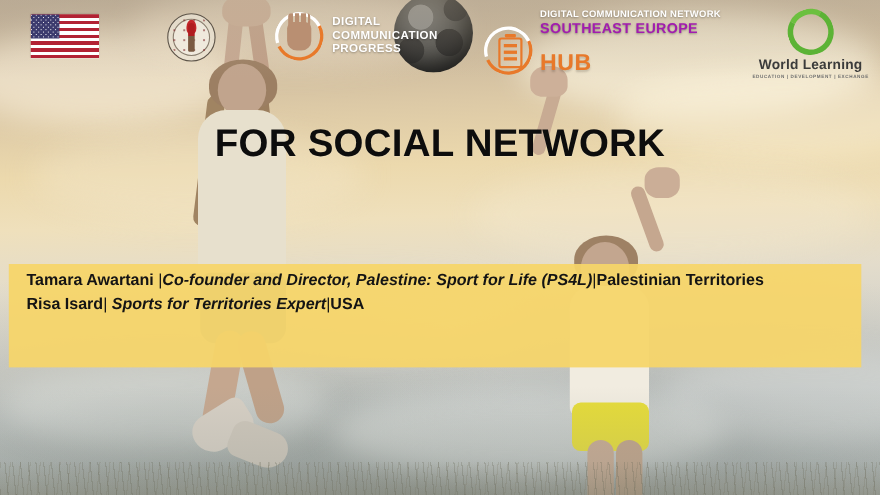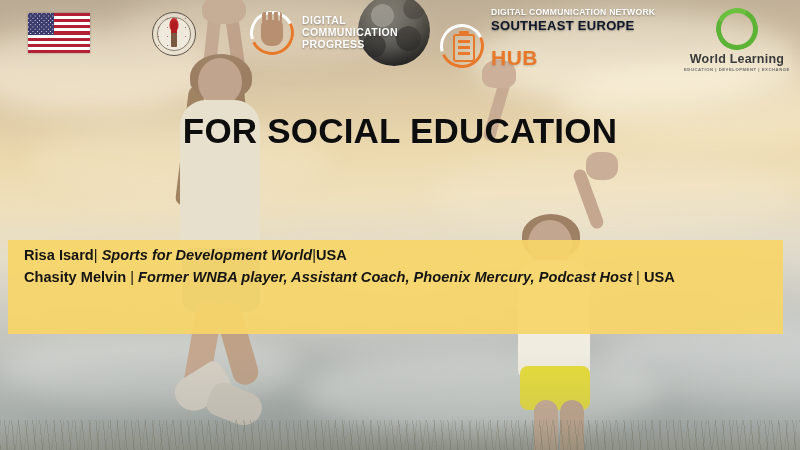--- a/index.html
+++ b/index.html
@@ -228,21 +228,21 @@
     content: ""; position: absolute; left: 3px; top: 4px; width: 12px; height: 3px;
     background: #e8792a;
     box-shadow: 0 6px 0 #e8792a, 0 12px 0 #e8792a;
   }
   .hub-text { margin-left: 7px; line-height: 1.0; }
   .hub-l1 {
     display:block; color:#ffffff; font-weight:700; font-size:8.6px; letter-spacing:0.25px;
     text-shadow: 0 1px 2px rgba(0,0,0,0.35);
   }
   .hub-l2 {
-    display:block; color:#0f172a; font-weight:700; font-size:13px; letter-spacing:0.3px;
+    display:block; color:#a21caf; font-weight:700; font-size:13px; letter-spacing:0.3px;
     margin-top: 2px; text-shadow: 0 1px 2px rgba(0,0,0,0.35);
   }
   .hub-l3 {
     display:block; color:#e8792a; font-weight:800; font-size:21px; letter-spacing:0.5px;
     margin-top: 15px; text-shadow: 0 1px 2px rgba(0,0,0,0.18);
   }
 
   
   .wl { text-align: center; }
   .wl-ring {
@@ -402,30 +402,30 @@
     <div class="logo-slot" style="left:684px; top:8px;">
       <div class="wl">
         <div class="wl-ring"></div>
         <div class="wl-name">World Learning</div>
         <div class="wl-tag">EDUCATION | DEVELOPMENT | EXCHANGE</div>
       </div>
     </div>
   </div>
 
   <div class="title">
-    <span>FOR SOCIAL EDUCATION</span>
+    <span>FOR SOCIAL NETWORK</span>
   </div>
 
   <div class="speakers">
 
-
     <div class="sp-line">
-      <span class="nm">Risa Isard</span><span class="sep">| </span><span class="rl">Sports for Development World</span><span class="sep">|</span><span class="ct">USA</span>
+      <span class="nm">Tamara Awartani </span><span class="sep">|</span><span class="rl">Co-founder and Director, Palestine: Sport for Life (PS4L)</span><span class="sep">|</span><span class="ct">Palestinian Territories</span>
     </div>
 
     <div class="sp-line">
-      <span class="nm">Chasity Melvin </span><span class="sep">| </span><span class="rl">Former WNBA player, Assistant Coach, Phoenix Mercury, Podcast Host</span><span class="sep"> | </span><span class="ct">USA</span>
-    </div>
+      <span class="nm">Risa Isard</span><span class="sep">| </span><span class="rl">Sports for Territories Expert</span><span class="sep">|</span><span class="ct">USA</span>
+    </div>
+
 
   </div>
 
 
 </div>
 
 </body></html>

